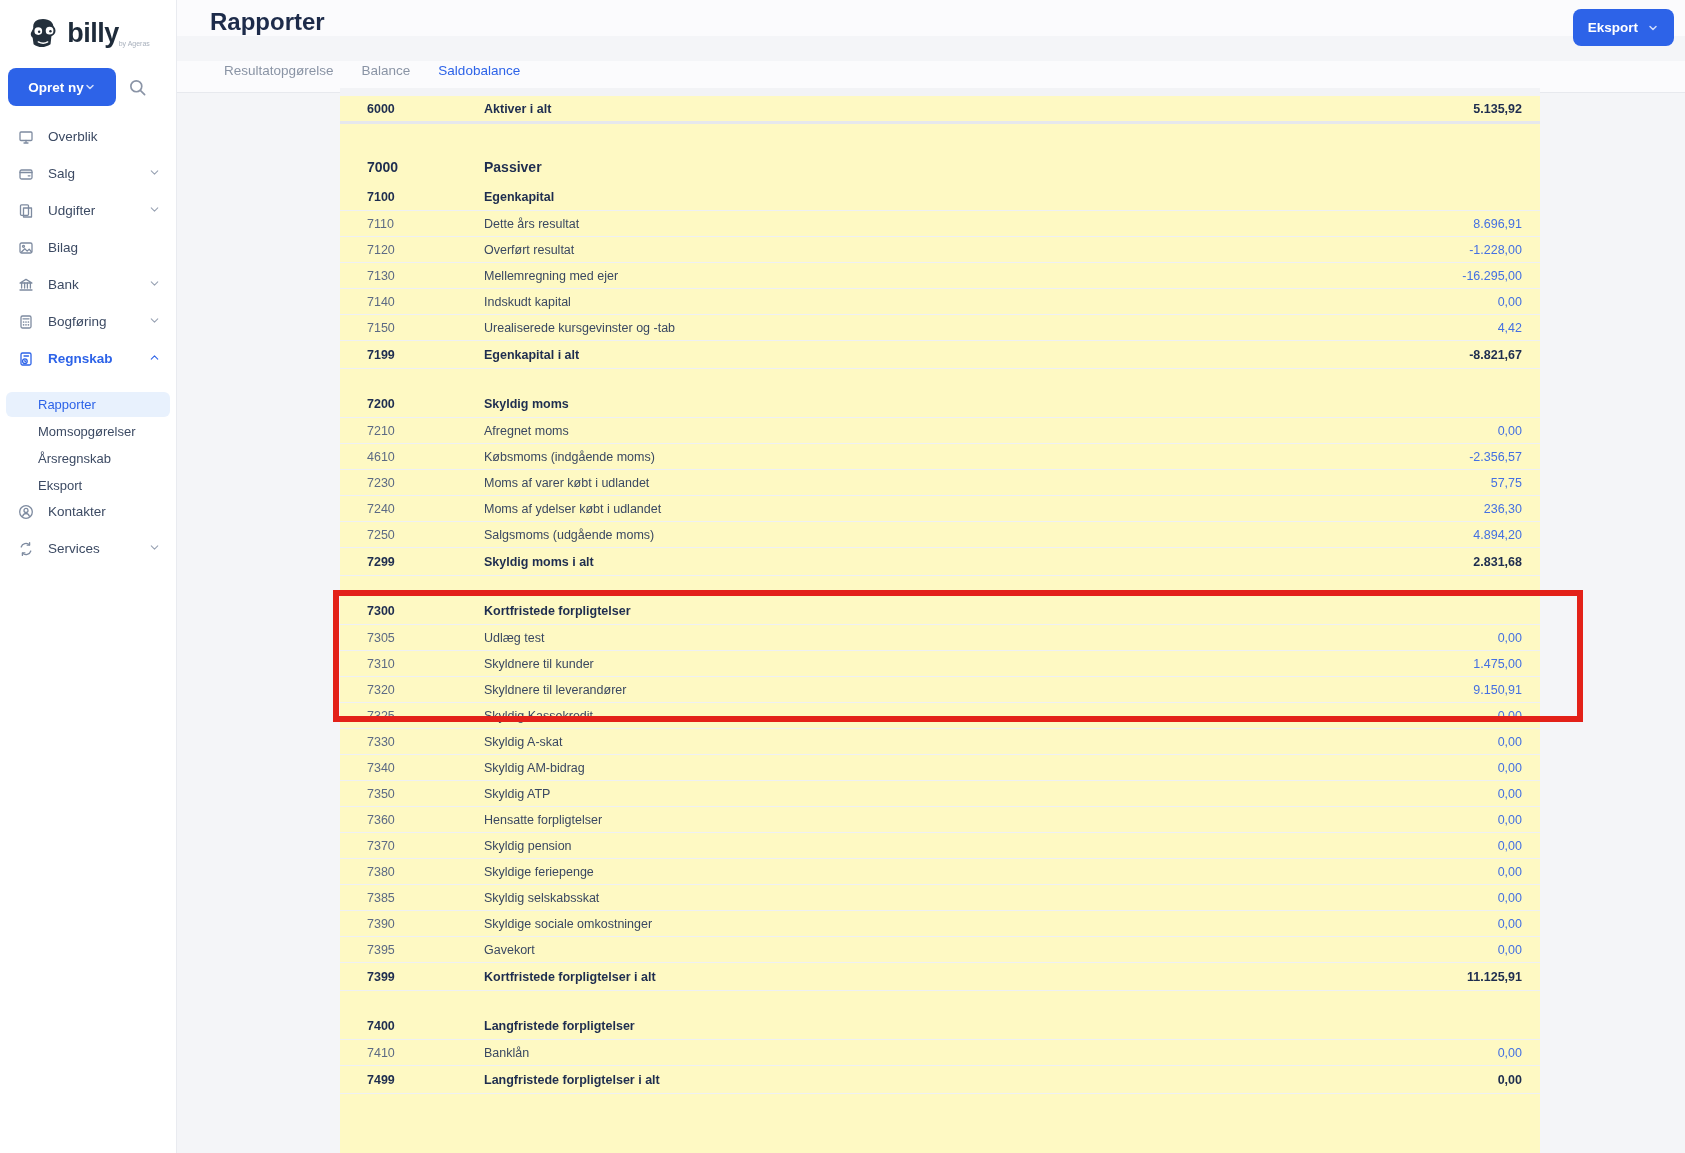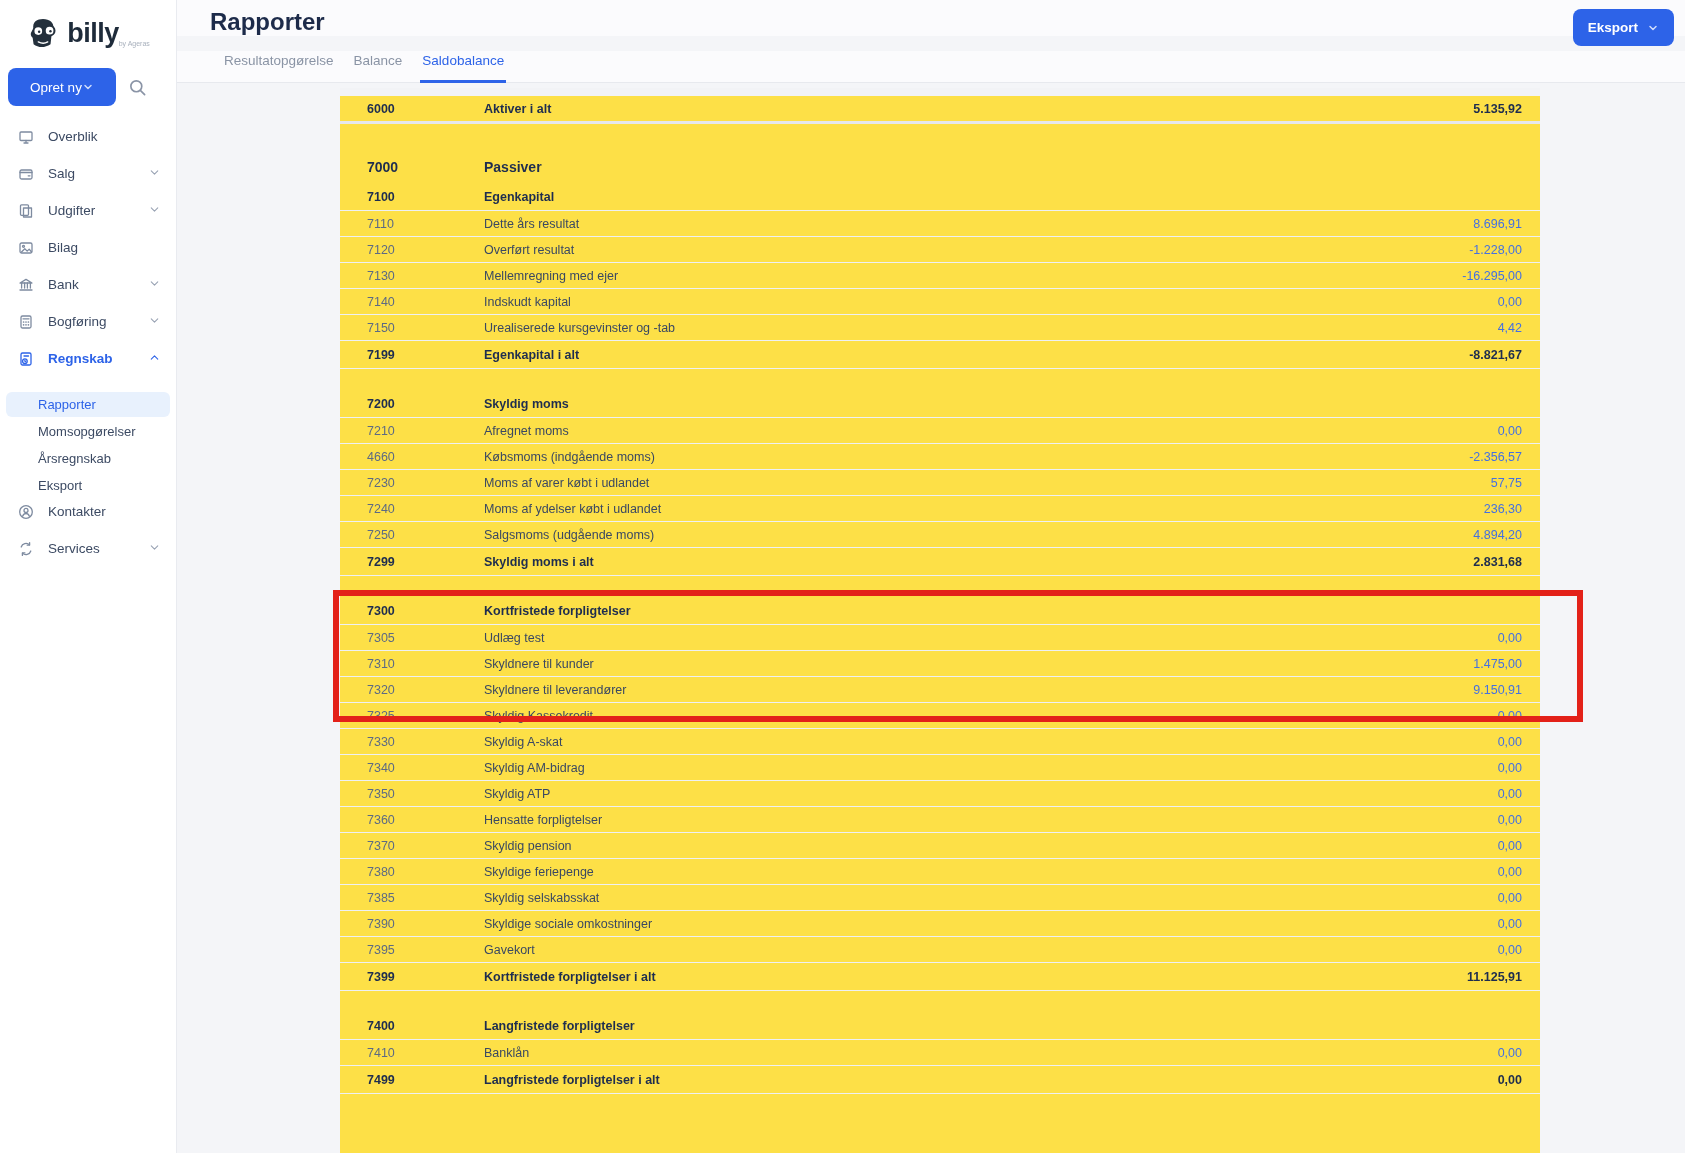--- a/index.html
+++ b/index.html
@@ -11,50 +11,50 @@
   .app{display:flex;width:100%;height:100%}
 
   
   .sidebar{width:176px;flex:none;background:#ffffff;border-right:1px solid #e9ebf0;position:relative}
   .logo{display:flex;align-items:center;justify-content:center;gap:7px;padding-top:10px;height:46px}
   .wordmark{display:flex;flex-direction:row;align-items:flex-end;line-height:1}
   .wordmark .brand{font-size:27px;font-weight:800;color:#1e2b3a;letter-spacing:-.5px}
   .wordmark .byline{font-size:7px;color:#a8b0bc;margin-top:1px}
   .create-row{display:flex;align-items:center;padding:12px 10px 0 8px;gap:12px}
   .btn-create{flex:none;width:108px;height:38px;background:#2d63e8;color:#fff;border:none;border-radius:8px;
-    display:flex;align-items:center;justify-content:center;font-size:13.5px;font-weight:400;cursor:pointer;
+    display:flex;align-items:center;justify-content:center;font-size:13.5px;font-weight:700;cursor:pointer;
     font-family:"Liberation Sans",sans-serif}
   .btn-create .icon{color:#cfdcfb;display:flex}
   .search-btn{display:flex;color:#8a94a6;cursor:pointer}
   .nav{margin-top:23px}
   .nav-item{height:37px;display:flex;align-items:flex-start;padding:0 14px 0 18px;font-size:13.5px;color:#3c4a63;cursor:pointer}
   .nav-item .icon{width:17px;margin-right:13px;display:flex;color:#7e8ba0}
   .nav-item .chev{margin-left:auto;margin-right:0;width:14px;color:#98a2b3}
   .nav-item.active{color:#2d63e8;font-weight:600}
   .nav-item.active .icon{color:#2d63e8}
   .sub{padding:2px 6px 4px 6px}
   .sub-item{height:25px;display:flex;align-items:center;padding-left:32px;margin:2px 0;border-radius:6px;
     font-size:13px;color:#3c4a63;cursor:pointer}
   .sub-item.selected{background:#e8f1fd;color:#2d63e8}
   .icon svg{display:block}
 
   
   .main{flex:1;position:relative;background:#f4f5f8}
   .header{background:#fbfbfd;padding:8px 0 0 33px;position:relative}
   .title{font-size:24px;font-weight:700;color:#1d2b4a}
-  .tabbar{display:flex;gap:16px;padding-left:45px;margin-top:15px;border-bottom:1px solid #e7e9ee;background:#fbfbfd}
+  .tabbar{display:flex;gap:24px;padding-left:45px;margin-top:25px;border-bottom:1px solid #e7e9ee;background:#fbfbfd}
   .tab{font-size:13.5px;color:#8a94a5;padding:2px 2px 12px 2px;border-bottom:3px solid transparent;margin-bottom:-1px;cursor:pointer}
   .tab.active{color:#2d63e8;border-bottom-color:#2d63e8;font-weight:500}
   .btn-export{position:absolute;top:9px;right:11px;height:37px;padding:0 15px;background:#2d63e8;color:#fff;border:none;
     border-radius:8px;display:flex;align-items:center;gap:9px;font-size:13.5px;font-weight:700;cursor:pointer;
     font-family:"Liberation Sans",sans-serif}
   .btn-export .icon{color:#cfdcfb;display:flex}
 
   
-  .card{position:absolute;left:163px;top:88px;bottom:0;width:1200px;background:#fde047}
+  .card{position:absolute;left:163px;top:88px;bottom:0;width:1200px;background:#fef9c3}
   .topstrip{height:8px;background:#f2f3f6}
   .trow{display:flex;align-items:center;box-sizing:border-box;height:26px;border-bottom:1px solid #eef0f4;font-size:12.5px}
   .c-no{flex:0 0 144px;box-sizing:border-box;padding-left:27px;color:#5c6a84}
   .c-name{flex:0 1 auto;color:#3a4862}
   .c-val{flex:1;text-align:right;padding-right:18px;color:#4470e2}
   .trow.account{cursor:pointer}
   .trow.total,.trow.grandtotal{height:28px;font-weight:700}
   .trow.total .c-no,.trow.total .c-name,.trow.total .c-val,
   .trow.grandtotal .c-no,.trow.grandtotal .c-name,.trow.grandtotal .c-val{color:#1e2d4f}
   .trow.grandtotal{border-bottom:3px solid #e6e8ed}
@@ -303,21 +303,21 @@
           <span class="c-no">7200</span>
           <span class="c-name">Skyldig moms</span>
           <span class="c-val"></span>
         </div>
         <div class="trow account">
           <span class="c-no">7210</span>
           <span class="c-name">Afregnet moms</span>
           <span class="c-val">0,00</span>
         </div>
         <div class="trow account">
-          <span class="c-no">4660</span>
+          <span class="c-no">4610</span>
           <span class="c-name">Købsmoms (indgående moms)</span>
           <span class="c-val">-2.356,57</span>
         </div>
         <div class="trow account">
           <span class="c-no">7230</span>
           <span class="c-name">Moms af varer købt i udlandet</span>
           <span class="c-val">57,75</span>
         </div>
         <div class="trow account">
           <span class="c-no">7240</span>

